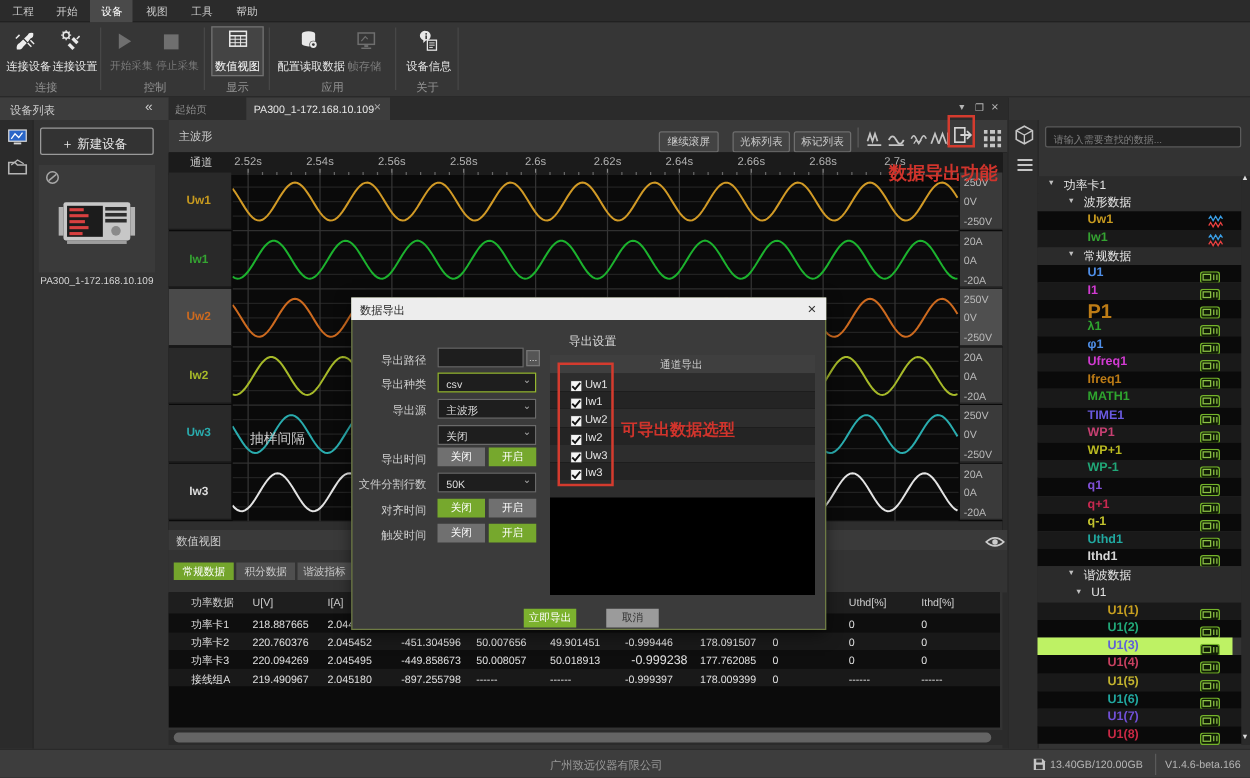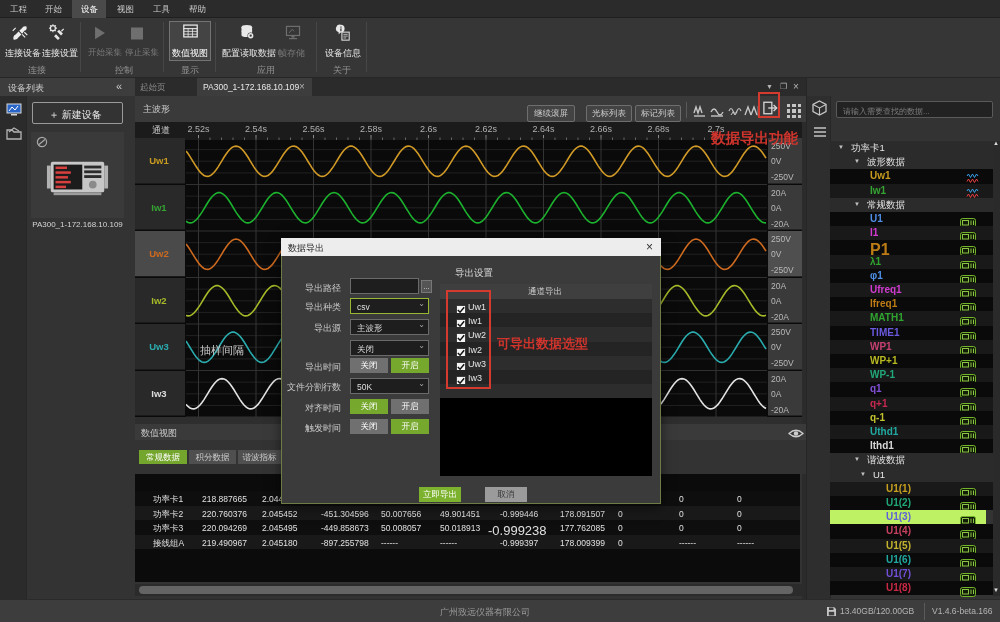--- a/index.html
+++ b/index.html
@@ -368,20 +368,33 @@
 <svg class="abs" style="left:653px;top:4px" width="16" height="11" viewBox="0 0 16 11">
         <path d="M1 5.5 Q8 -1 15 5.5 Q8 12 1 5.5 Z" fill="none" stroke="#ccc" stroke-width="1.3"></path>
         <circle cx="8" cy="5.5" r="2.2" fill="#ccc"></circle>
       </svg>
 </div>
 <div class="abs" style="left:135px;top:440px;width:671px;height:34px;background:#333"></div>
 <div class="abs" style="left:139px;top:450px;width:48px;height:14px;background:#74a52c;color:#fff;font-size:8.5px;text-align:center;line-height:14px">常规数据</div>
 <div class="abs" style="left:189px;top:450px;width:47px;height:14px;background:#4f4f4f;color:#ccc;font-size:8.5px;text-align:center;line-height:14px">积分数据</div>
 <div class="abs" style="left:238px;top:450px;width:43px;height:14px;background:#4f4f4f;color:#ccc;font-size:8.5px;text-align:center;line-height:14px">谐波指标</div>
 <div class="abs" style="left:135px;top:474px;width:665px;height:108px;background:#0b0b0b"></div>
+<div style="position:absolute;left:135px;top:474px;width:665px;height:17px;background:#1e1e1e;overflow:hidden">
+      <span style="position:absolute;left:18px;top:3px;color:#cfcfcf;font-size:8.5px;white-space:nowrap">功率数据</span>
+      <span style="position:absolute;left:67px;top:3px;color:#cfcfcf;font-size:8.5px;white-space:nowrap">U[V]</span>
+      <span style="position:absolute;left:127px;top:3px;color:#cfcfcf;font-size:8.5px;white-space:nowrap">I[A]</span>
+      <span style="position:absolute;left:186px;top:3px;color:#cfcfcf;font-size:8.5px;white-space:nowrap">P[W]</span>
+      <span style="position:absolute;left:246px;top:3px;color:#cfcfcf;font-size:8.5px;white-space:nowrap">Ufreq[Hz]</span>
+      <span style="position:absolute;left:305px;top:3px;color:#cfcfcf;font-size:8.5px;white-space:nowrap">Ifreq[Hz]</span>
+      <span style="position:absolute;left:365px;top:3px;color:#cfcfcf;font-size:8.5px;white-space:nowrap">λ</span>
+      <span style="position:absolute;left:425px;top:3px;color:#cfcfcf;font-size:8.5px;white-space:nowrap">φ[°]</span>
+      <span style="position:absolute;left:483px;top:3px;color:#cfcfcf;font-size:8.5px;white-space:nowrap">WP[Wh]</span>
+      <span style="position:absolute;left:544px;top:3px;color:#cfcfcf;font-size:8.5px;white-space:nowrap">Uthd[%]</span>
+      <span style="position:absolute;left:602px;top:3px;color:#cfcfcf;font-size:8.5px;white-space:nowrap">Ithd[%]</span>
+    </div>
     <div style="position:absolute;left:135px;top:491px;width:665px;height:14.5px;background:#0e0e0e;overflow:hidden">
       <span style="position:absolute;left:18px;top:3px;color:#e0e0e0;font-size:8.5px;white-space:nowrap">功率卡1</span>
       <span style="position:absolute;left:67px;top:3px;color:#e0e0e0;font-size:8.5px;white-space:nowrap">218.887665</span>
       <span style="position:absolute;left:127px;top:3px;color:#e0e0e0;font-size:8.5px;white-space:nowrap">2.044913</span>
       <span style="position:absolute;left:186px;top:3px;color:#e0e0e0;font-size:8.5px;white-space:nowrap">-446.189423</span>
       <span style="position:absolute;left:246px;top:3px;color:#e0e0e0;font-size:8.5px;white-space:nowrap">50.006836</span>
       <span style="position:absolute;left:305px;top:3px;color:#e0e0e0;font-size:8.5px;white-space:nowrap">49.966164</span>
       <span style="position:absolute;left:365px;top:3px;color:#e0e0e0;font-size:8.5px;white-space:nowrap">-0.999411</span>
       <span style="position:absolute;left:425px;top:3px;color:#e0e0e0;font-size:8.5px;white-space:nowrap">178.226196</span>
       <span style="position:absolute;left:483px;top:3px;color:#e0e0e0;font-size:8.5px;white-space:nowrap">0</span>
@@ -401,21 +414,21 @@
       <span style="position:absolute;left:544px;top:3px;color:#e0e0e0;font-size:8.5px;white-space:nowrap">0</span>
       <span style="position:absolute;left:602px;top:3px;color:#e0e0e0;font-size:8.5px;white-space:nowrap">0</span>
     </div>
     <div style="position:absolute;left:135px;top:520px;width:665px;height:14.5px;background:#0e0e0e;overflow:hidden">
       <span style="position:absolute;left:18px;top:3px;color:#e0e0e0;font-size:8.5px;white-space:nowrap">功率卡3</span>
       <span style="position:absolute;left:67px;top:3px;color:#e0e0e0;font-size:8.5px;white-space:nowrap">220.094269</span>
       <span style="position:absolute;left:127px;top:3px;color:#e0e0e0;font-size:8.5px;white-space:nowrap">2.045495</span>
       <span style="position:absolute;left:186px;top:3px;color:#e0e0e0;font-size:8.5px;white-space:nowrap">-449.858673</span>
       <span style="position:absolute;left:246px;top:3px;color:#e0e0e0;font-size:8.5px;white-space:nowrap">50.008057</span>
       <span style="position:absolute;left:305px;top:3px;color:#e0e0e0;font-size:8.5px;white-space:nowrap">50.018913</span>
-      <span style="position:absolute;left:353px;top:3px;color:#e0e0e0;font-size:13px;white-space:nowrap">-0.999238</span>
+      <span style="position:absolute;left:370px;top:3px;color:#e0e0e0;font-size:10px;white-space:nowrap">-0.999238</span>
       <span style="position:absolute;left:425px;top:3px;color:#e0e0e0;font-size:8.5px;white-space:nowrap">177.762085</span>
       <span style="position:absolute;left:483px;top:3px;color:#e0e0e0;font-size:8.5px;white-space:nowrap">0</span>
       <span style="position:absolute;left:544px;top:3px;color:#e0e0e0;font-size:8.5px;white-space:nowrap">0</span>
       <span style="position:absolute;left:602px;top:3px;color:#e0e0e0;font-size:8.5px;white-space:nowrap">0</span>
     </div>
     <div style="position:absolute;left:135px;top:534.5px;width:665px;height:14.5px;background:#191919;overflow:hidden">
       <span style="position:absolute;left:18px;top:3px;color:#e0e0e0;font-size:8.5px;white-space:nowrap">接线组A</span>
       <span style="position:absolute;left:67px;top:3px;color:#e0e0e0;font-size:8.5px;white-space:nowrap">219.490967</span>
       <span style="position:absolute;left:127px;top:3px;color:#e0e0e0;font-size:8.5px;white-space:nowrap">2.045180</span>
       <span style="position:absolute;left:186px;top:3px;color:#e0e0e0;font-size:8.5px;white-space:nowrap">-897.255798</span>

